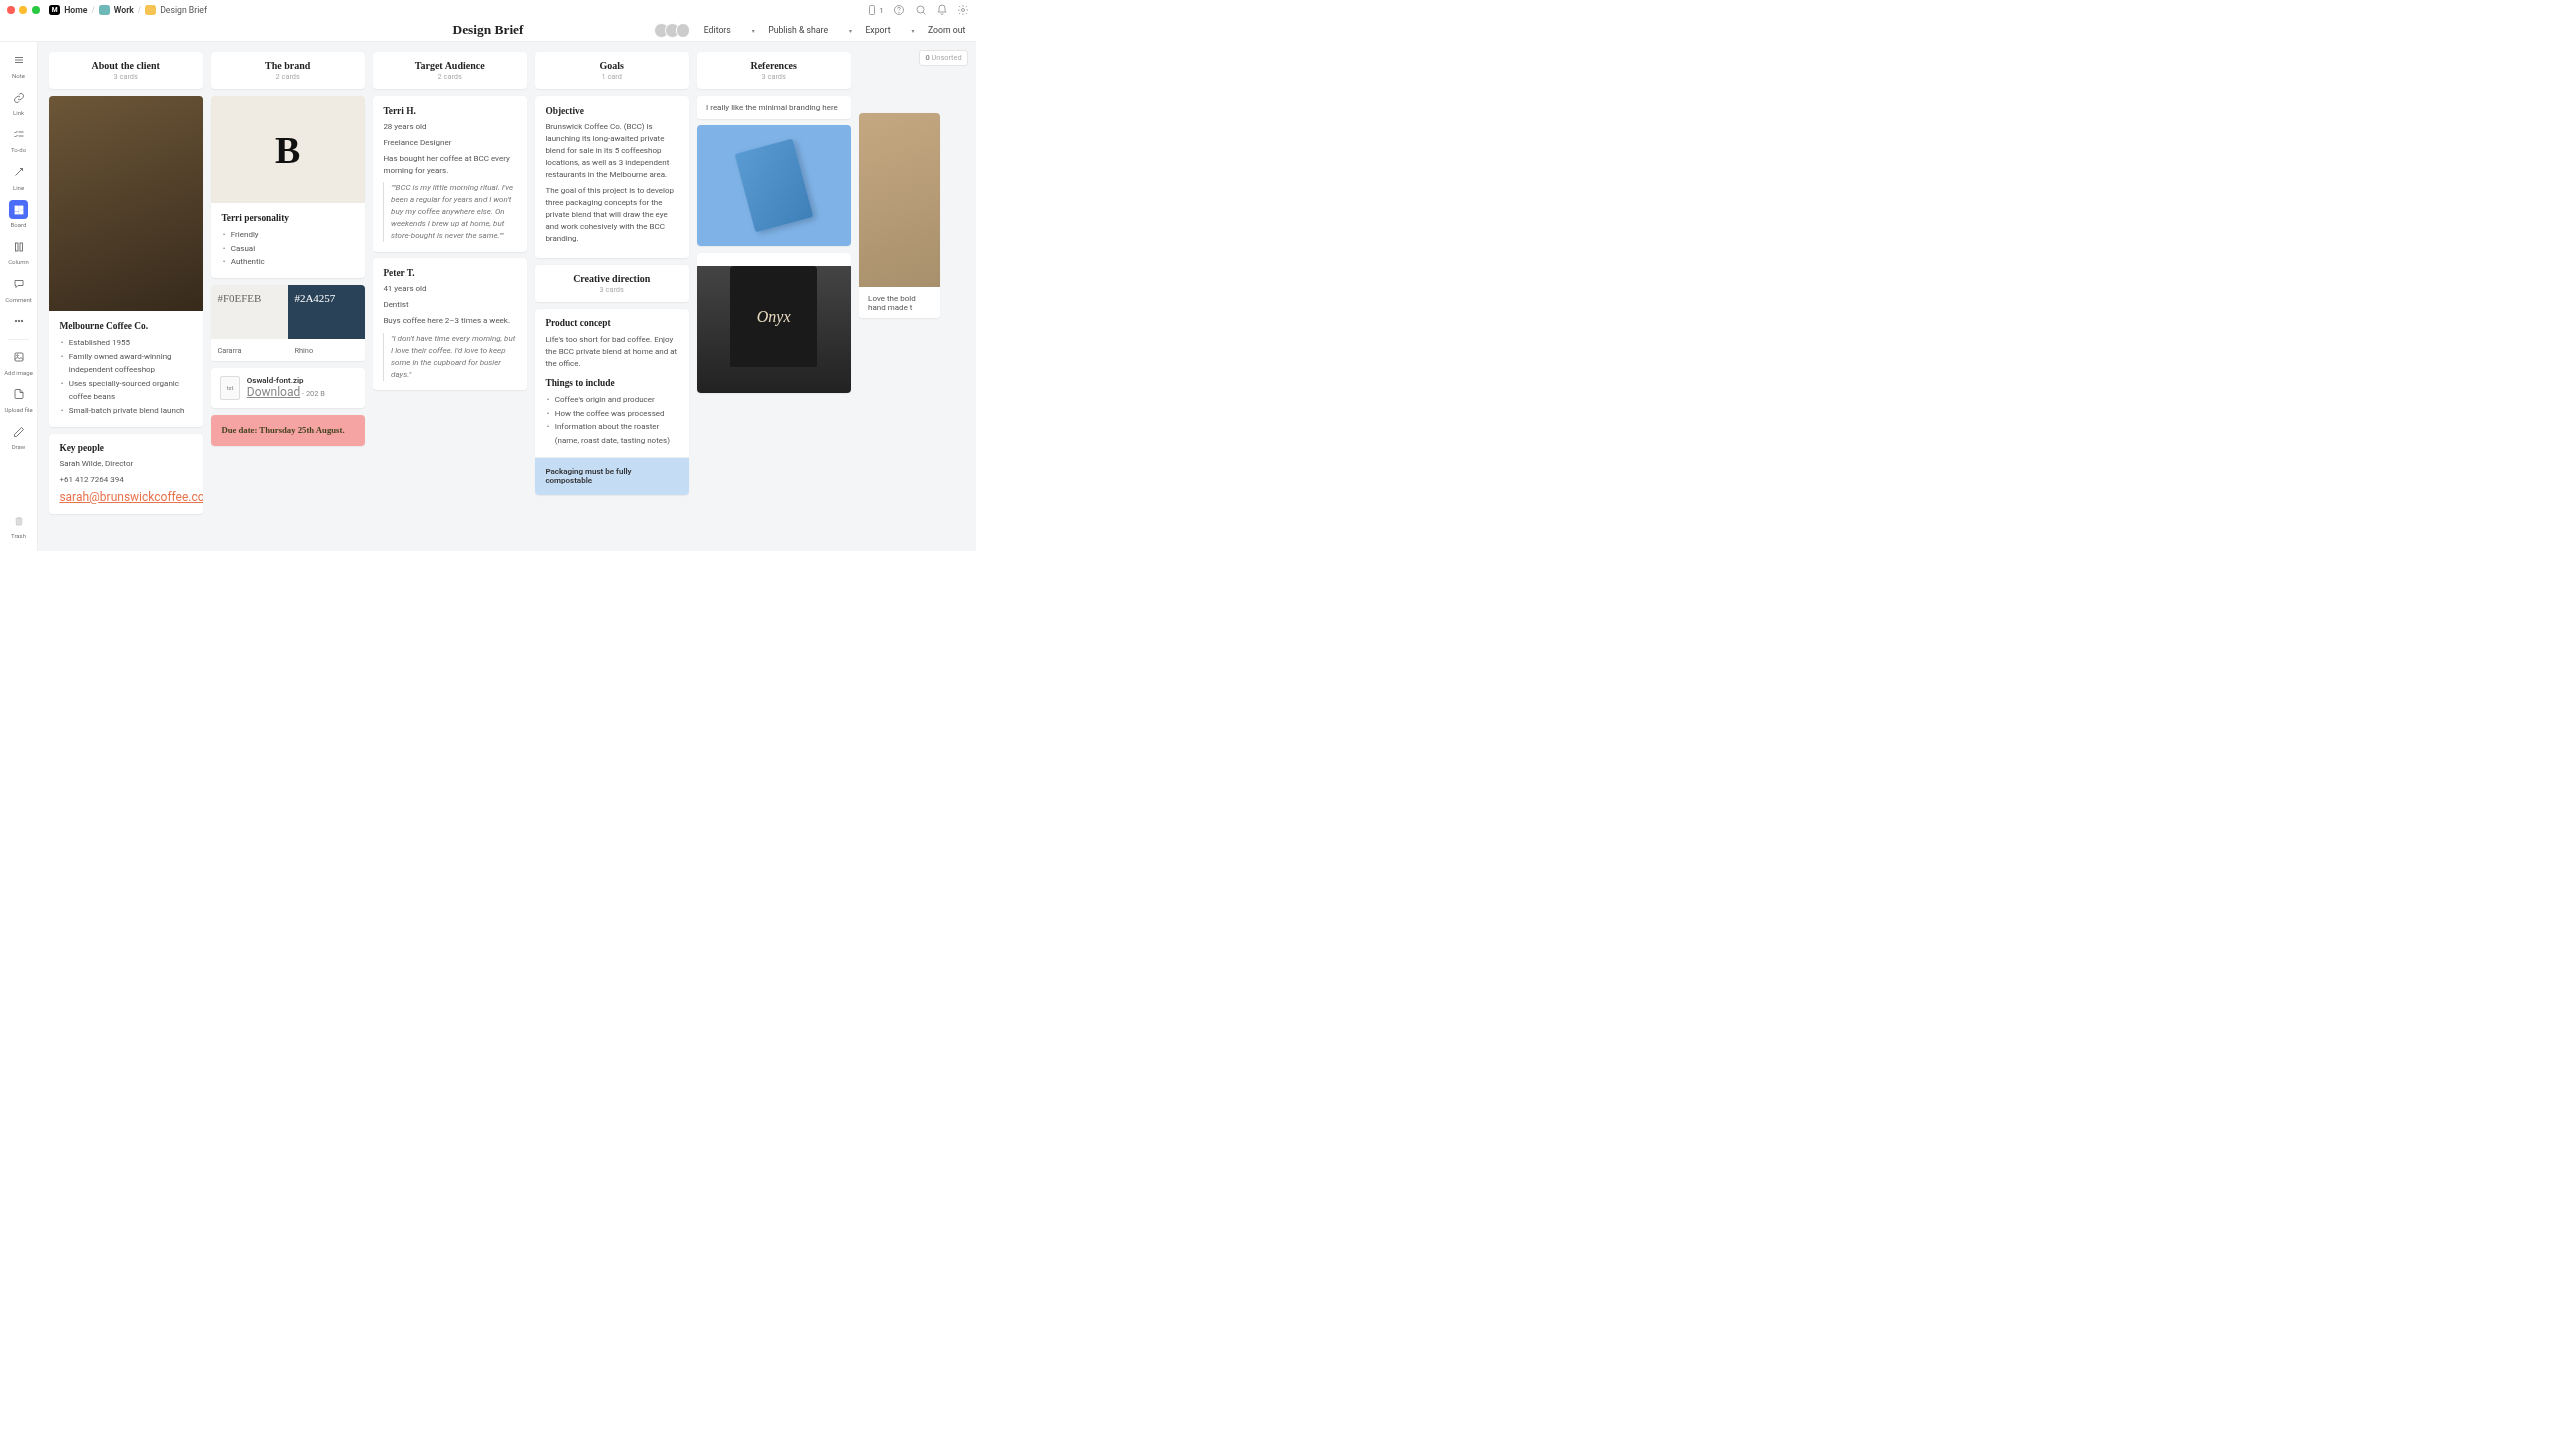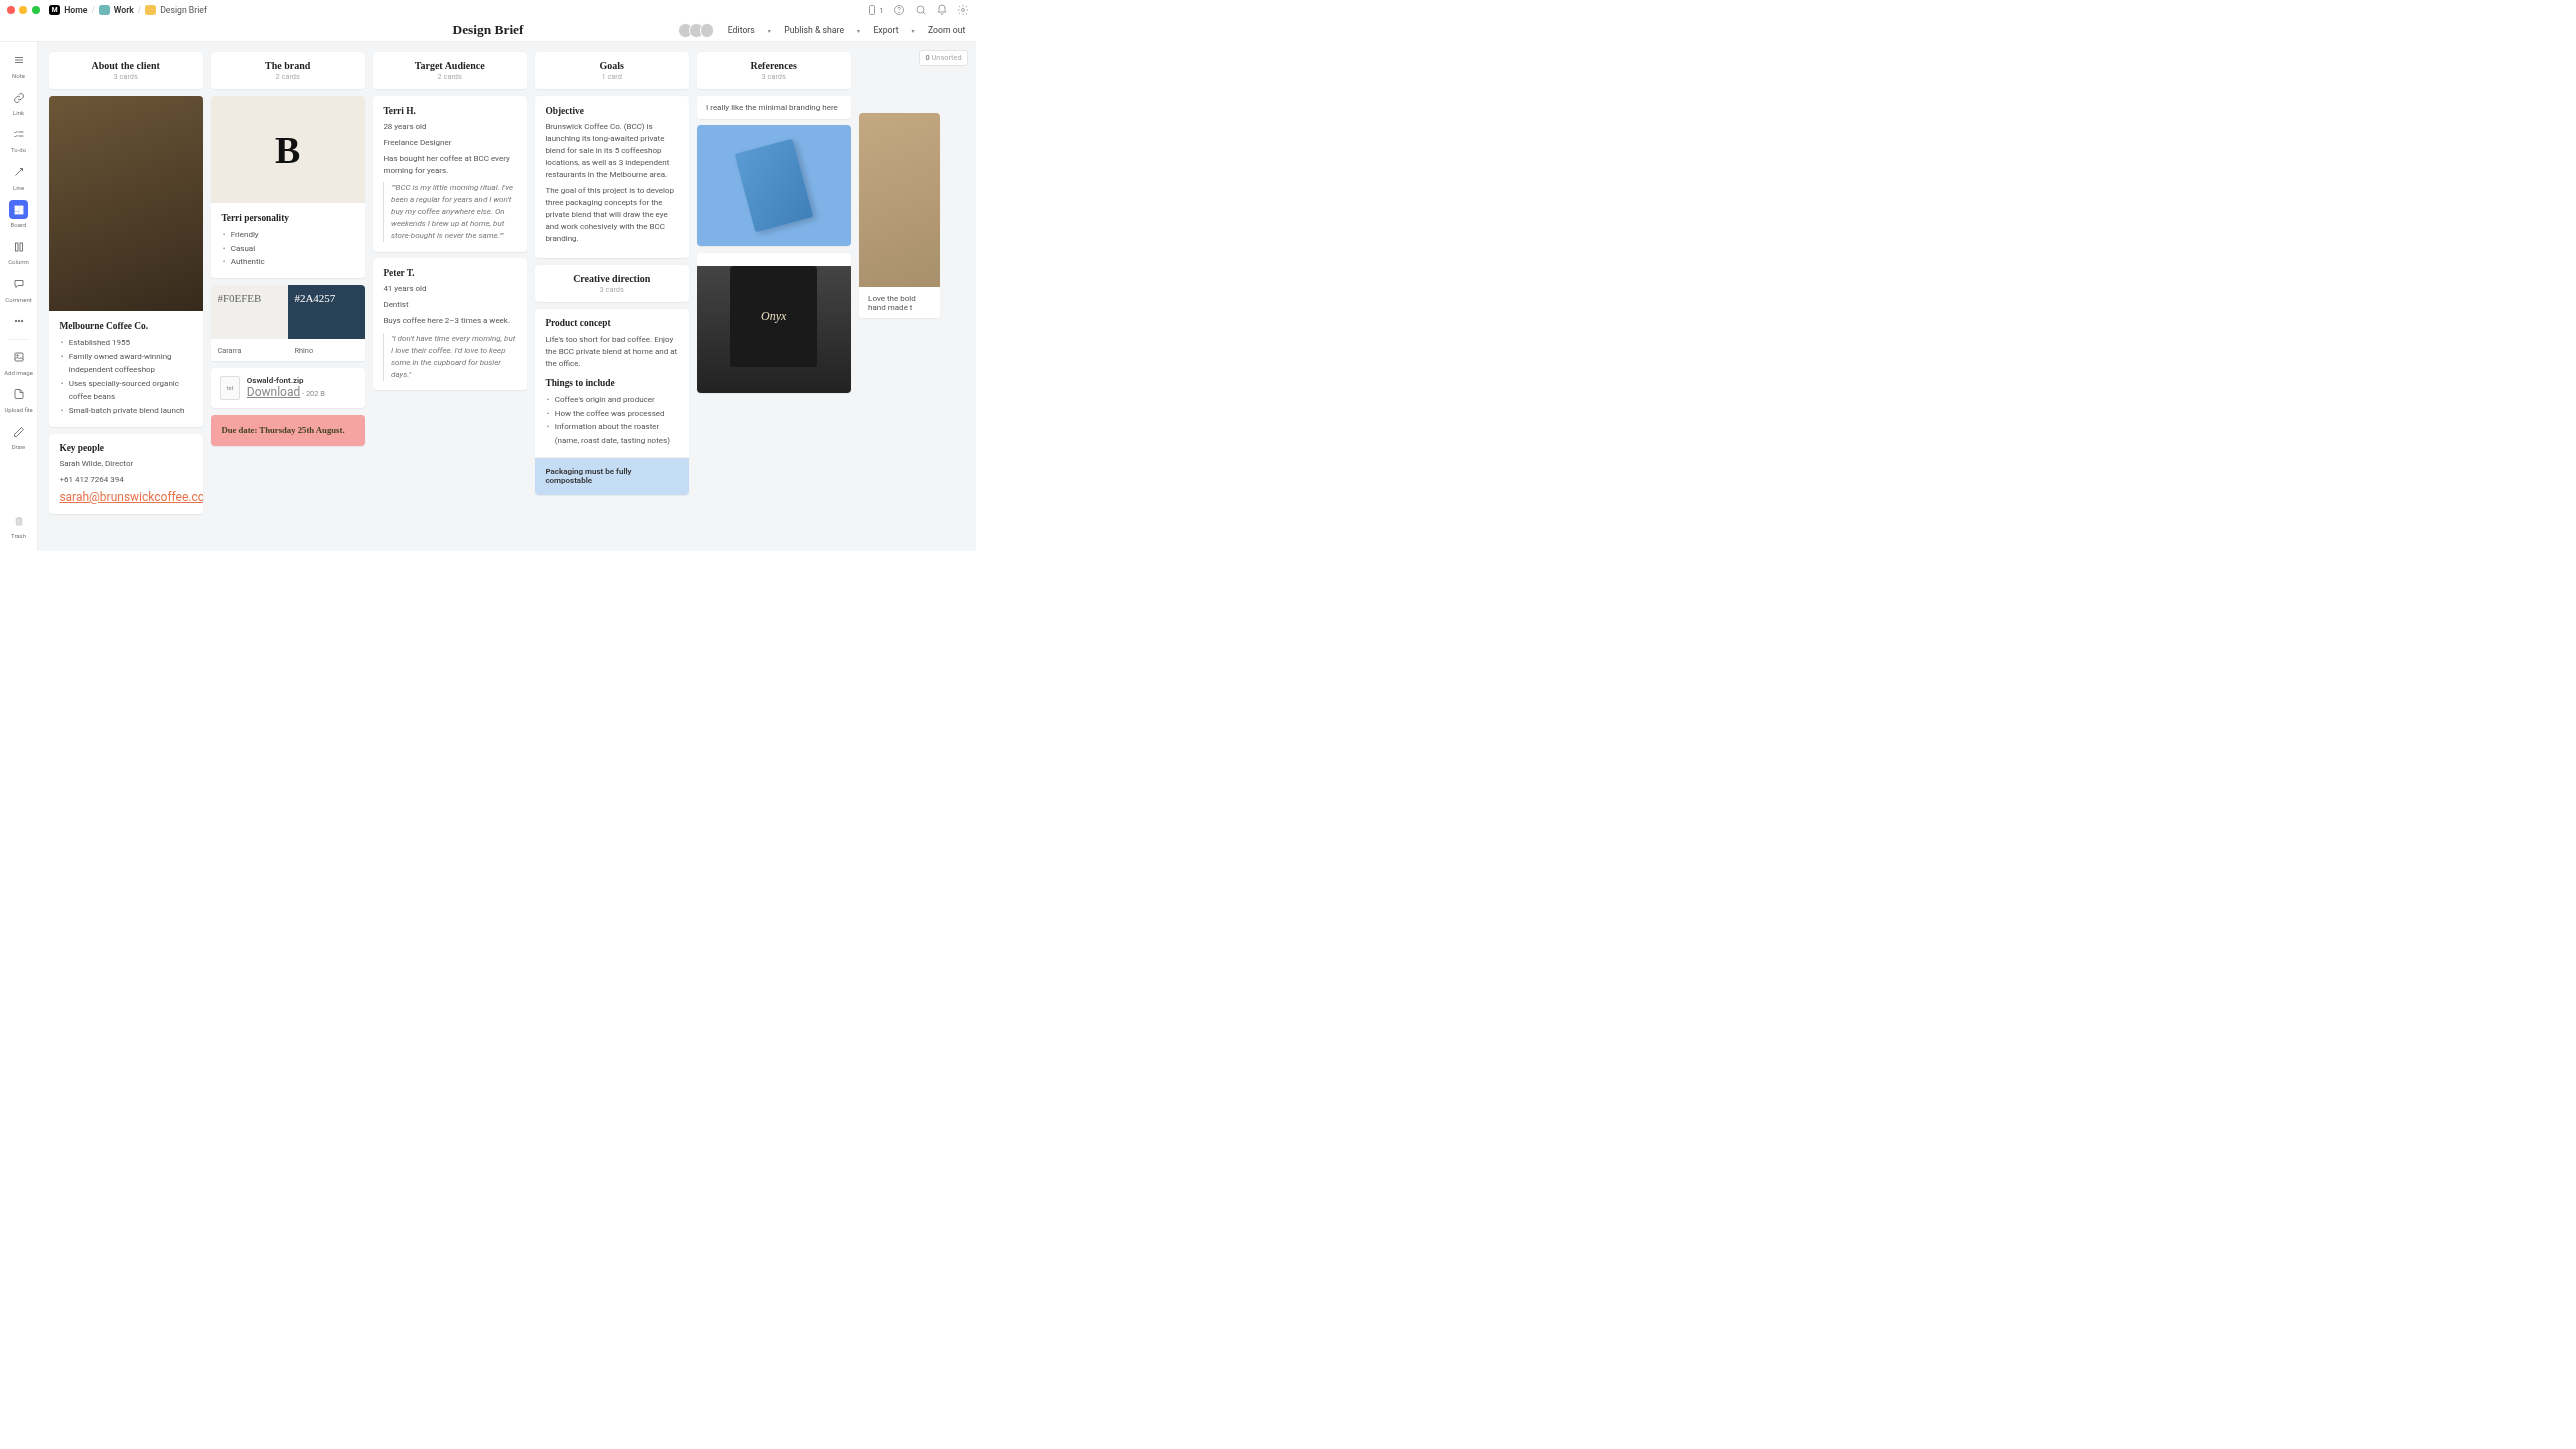--- a/index.html
+++ b/index.html
@@ -24,21 +24,21 @@
 .topright svg{width:12px;height:12px;stroke:#888;fill:none;stroke-width:1.6;}
 .device-badge{display:flex;align-items:center;gap:1.3px;font-size:8px;}
 
 
 .header { height:21.5px; display:flex; align-items:center; padding:0 10.7px; position:relative; border-bottom:0.7px solid #eee;}
 .doc-title{position:absolute;left:50%;transform:translateX(-50%);font-family:Georgia,serif;font-weight:700;font-size:13.4px;color:#222;}
 .header-right{margin-left:auto;display:flex;align-items:center;gap:13.4px;font-size:8.7px;color:#444;}
 .avatars{display:flex;}
 .avatars span{width:14.8px;height:14.8px;border-radius:50%;border:1.3px solid #fff;margin-left:-4px;background:#ccc;display:inline-block;}
 .av1{background:linear-gradient(135deg,#d4a574,#c89060);} .av2{background:linear-gradient(135deg,#888,#666);} .av3{background:linear-gradient(135deg,#a8c,#86a);}
-.hdr-btn{display:flex;align-items:center;gap:13px;cursor:pointer;}
+.hdr-btn{display:flex;align-items:center;gap:21px;cursor:pointer;}
 .chev{font-size:6px;color:#888;}
 
 
 .main{flex:1;display:flex;overflow:hidden;}
 .sidebar{width:38px;background:#fff;border-right:0.7px solid #eee;display:flex;flex-direction:column;align-items:center;padding-top:5.4px;gap:1.3px;}
 .tool{display:flex;flex-direction:column;align-items:center;gap:2px;padding:4px 0;cursor:pointer;width:100%;}
 .tool-icon{width:19px;height:19px;display:flex;align-items:center;justify-content:center;border-radius:4px;}
 .tool-icon.active{background:#4a6cf7;color:#fff;}
 .tool-label{font-size:6px;color:#777;}
 .tool svg{width:12px;height:12px;stroke:#555;fill:none;stroke-width:1.6;}
@@ -90,21 +90,21 @@
 .ref-caption{padding:6.7px 9.4px;font-size:8px;color:#555;background:#fff;}
 
 
 .barista-img{height:215px;background:linear-gradient(rgba(40,30,20,0.3),rgba(40,30,20,0.3)), linear-gradient(160deg,#8b6f47 0%,#6b5537 40%,#3d2f1f 100%);position:relative;}
 .brand-img{height:107px;background:#efeae2;display:flex;align-items:center;justify-content:center;}
 .brand-logo{font-size:38px;font-weight:900;font-family:Georgia,serif;color:#111;}
 .coffee-bag{width:54px;height:81px;background:#d4b380;border-radius:2.7px 2.7px 1.3px 1.3px;position:relative;margin:27px auto;display:flex;flex-direction:column;justify-content:center;align-items:center;padding:5.4px;}
 .bag-label{font-size:4.7px;text-align:center;color:#333;line-height:1.3;}
 .bag-title{font-weight:900;font-size:7.4px;margin-top:2.7px;}
 .blue-box{width:60px;height:81px;background:linear-gradient(135deg,#5a9bd4,#4080b8);transform:rotate(-15deg);border-radius:2.7px;box-shadow:2.7px 2.7px 6.7px rgba(0,0,0,0.2);}
-.onyx-bag{width:87px;height:101px;background:#1a1a1a;margin:13.4px auto;border-radius:4px 4px 1.3px 1.3px;display:flex;align-items:center;justify-content:center;color:#e8dcc0;font-family:cursive;font-size:12px;font-style:italic;}
+.onyx-bag{width:87px;height:101px;background:#1a1a1a;margin:13.4px auto;border-radius:4px 4px 1.3px 1.3px;display:flex;align-items:center;justify-content:center;color:#e8dcc0;font-family:cursive;font-size:16px;font-style:italic;}
 </style>
 </head>
 <body>
 
 <div class="window">
 
   <div class="titlebar">
     <div class="traffic">
       <span class="tclose"></span>
       <span class="tmin"></span>

